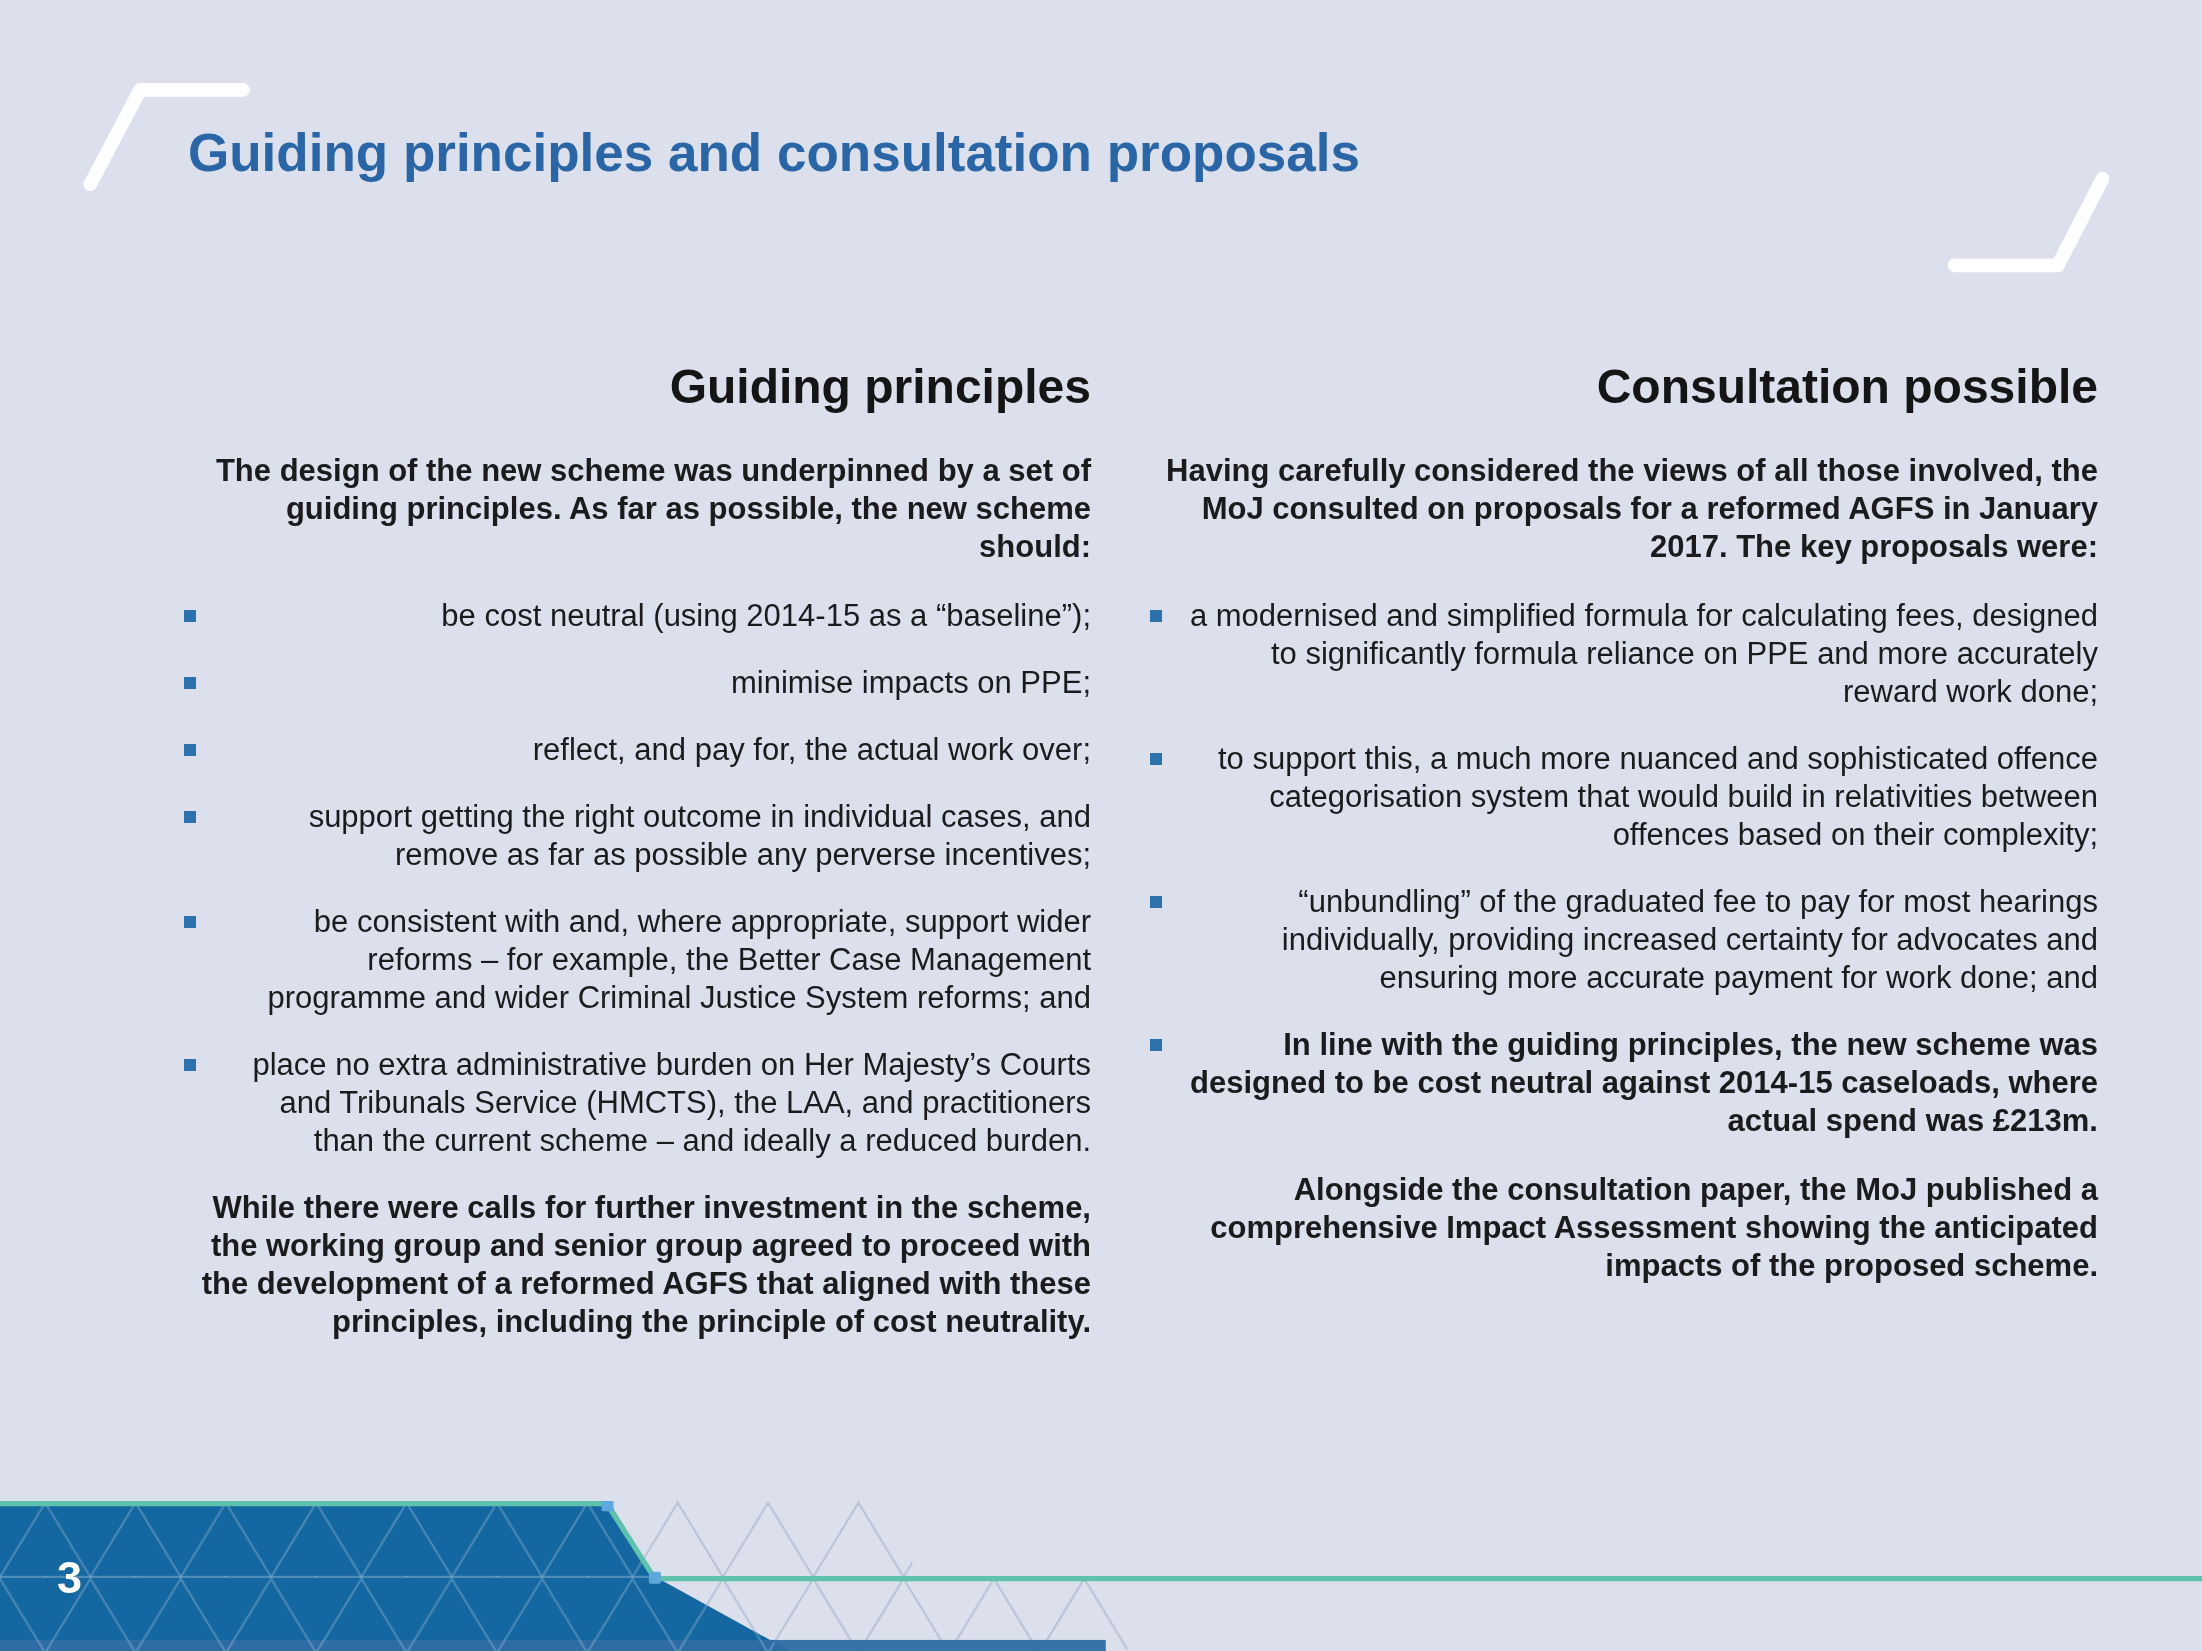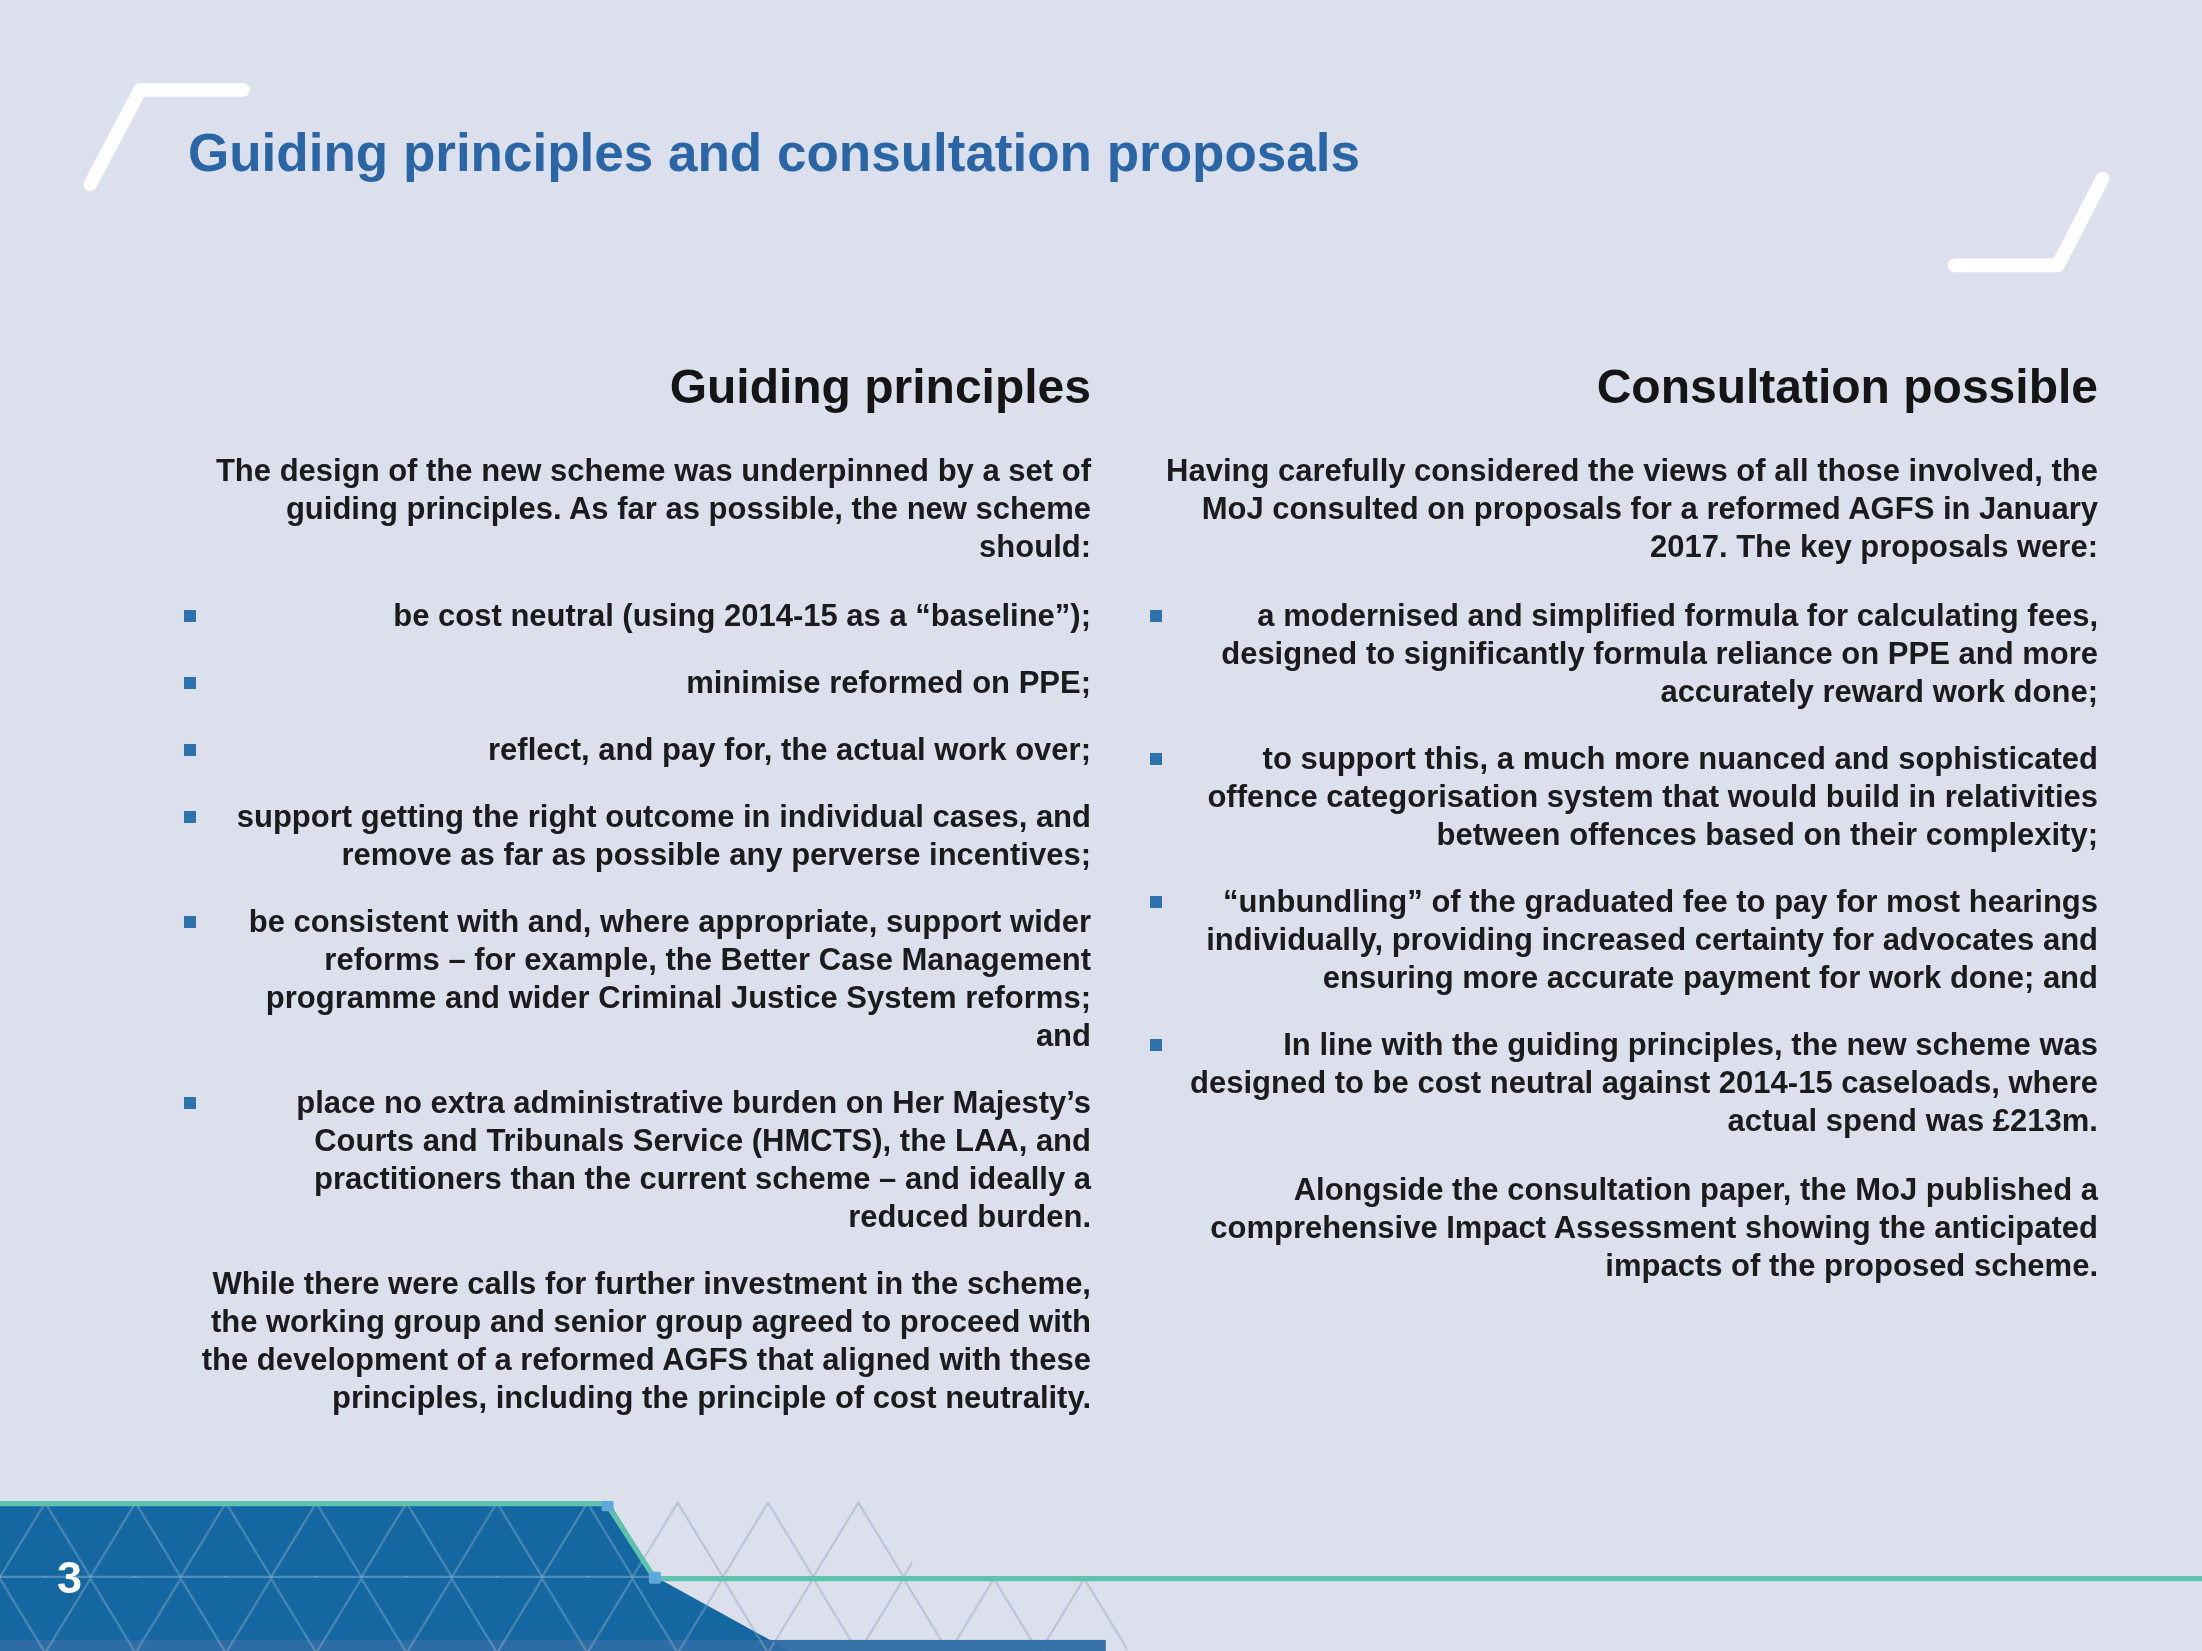--- a/index.html
+++ b/index.html
@@ -51,21 +51,21 @@
   .col-left{left:166px;width:925px;}
   .col-right{left:1147px;width:951px;}
   .col h2{
     font-size:48px;
     line-height:41px;
     font-weight:bold;
     color:var(--heading-text);
     margin:0 0 45px 0;
   }
   .col p{margin:12px 0 31px 0;font-weight:bold;}
-  .bullets{margin:0 0 1.7px 0;font-weight:bold;}
+  .bullets{margin:0 0 1.7px 0;}
   .bullet{
     position:relative;
     margin:0 0 29px 0;
   }
   .col-left .bullet{padding-left:59px;}
   .col-right .bullet{padding-left:41px;}
   .bullet .sq{
     position:absolute;
     top:13px;
     width:12px;height:12px;
@@ -107,21 +107,21 @@
   <div class="col col-left">
     <h2>Guiding principles</h2>
     <p>The design of the new scheme was underpinned by a set of guiding principles. As far as possible, the new scheme should:</p>
     <div class="bullets">
       <div class="bullet">
         <span class="sq"></span>
         <span>be cost neutral (using 2014-15 as a “baseline”);</span>
       </div>
       <div class="bullet">
         <span class="sq"></span>
-        <span>minimise reformed on PPE;</span>
+        <span>minimise impacts on PPE;</span>
       </div>
       <div class="bullet">
         <span class="sq"></span>
         <span>reflect, and pay for, the actual work over;</span>
       </div>
       <div class="bullet">
         <span class="sq"></span>
         <span>support getting the right outcome in individual cases, and remove as far as possible any perverse incentives;</span>
       </div>
       <div class="bullet">

